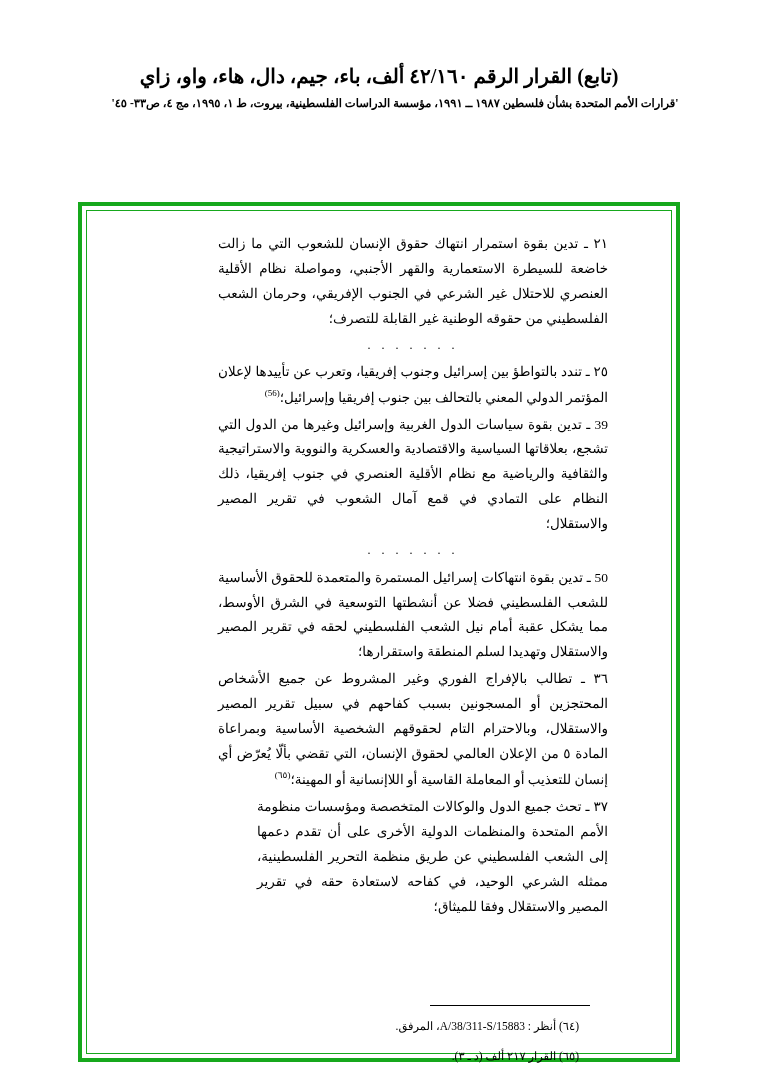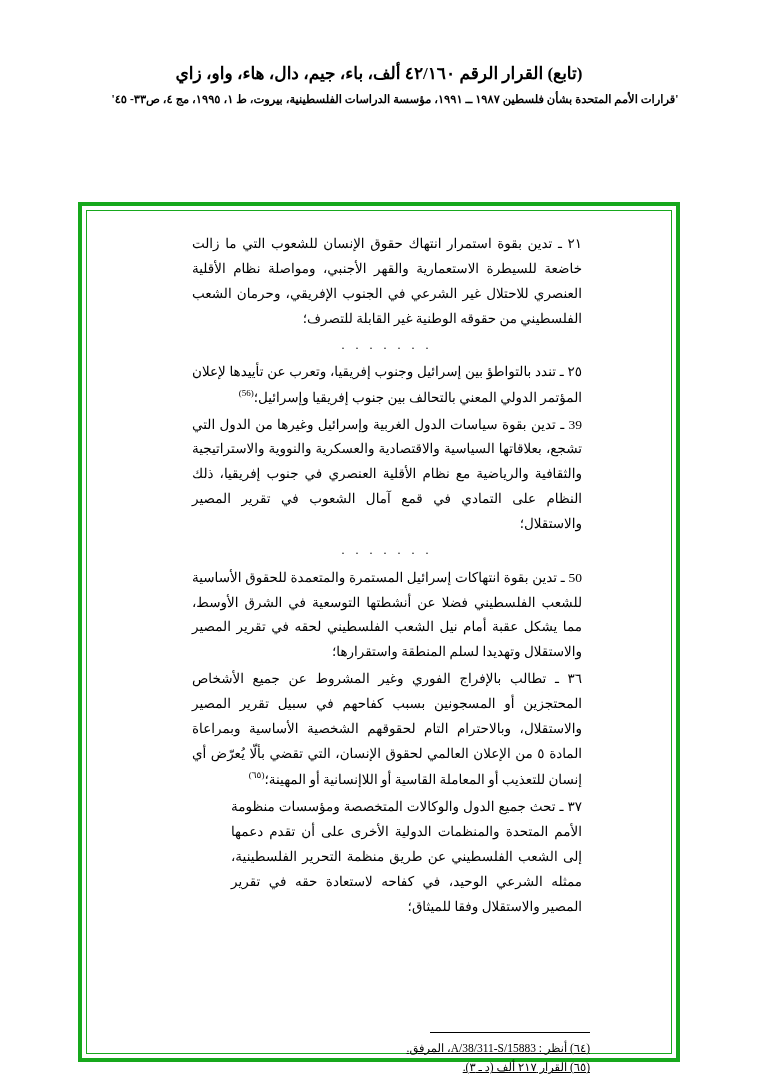--- a/index.html
+++ b/index.html
@@ -20,21 +20,21 @@
     height: 1078px;
     position: relative;
     box-sizing: border-box;
     padding: 0;
   }
   .header {
     text-align: center;
     margin-top: 62px;
   }
   .header-title {
-    font-size: 17px;
+    font-size: 20px;
     font-weight: bold;
     letter-spacing: 0px;
     line-height: 1.4;
     direction: rtl;
   }
   .header-source {
     font-size: 11.5px;
     font-weight: bold;
     margin-top: 6px;
     direction: rtl;
@@ -55,21 +55,21 @@
     top: 4px;
     left: 4px;
     right: 4px;
     bottom: 4px;
     border: 1px solid #16a81c;
     box-sizing: border-box;
   }
   .content {
     position: absolute;
     top: 170px;
-    right: 176px;
+    right: 150px;
     width: 390px;
     direction: rtl;
     text-align: justify;
     font-size: 13.5px;
     line-height: 1.85;
   }
   .para {
     margin: 0 0 2px 0;
     text-align: justify;
     text-justify: inter-word;
@@ -94,21 +94,21 @@
     direction: rtl;
     font-size: 11.5px;
     line-height: 1.7;
   }
   .fn-rule {
     width: 160px;
     height: 0;
     border-top: 1px solid #000;
     margin: 0 0 6px auto;
   }
-  .fn-line { margin: 0; direction: rtl; text-decoration: underline; }
+  .fn-line { margin: 11px; direction: rtl; }
 </style>
 </head>
 <body>
 
 <div class="page">
 
   <div class="header">
     <div class="header-title">(تابع) القرار الرقم ٤٢/١٦٠ ألف، باء، جيم، دال، هاء، واو، زاي</div>
     <div class="header-source">'قرارات الأمم المتحدة بشأن فلسطين ١٩٨٧ ــ ١٩٩١، مؤسسة الدراسات الفلسطينية، بيروت، ط ١، ١٩٩٥، مج ٤، ص٣٣- ٤٥'</div>
   </div>

